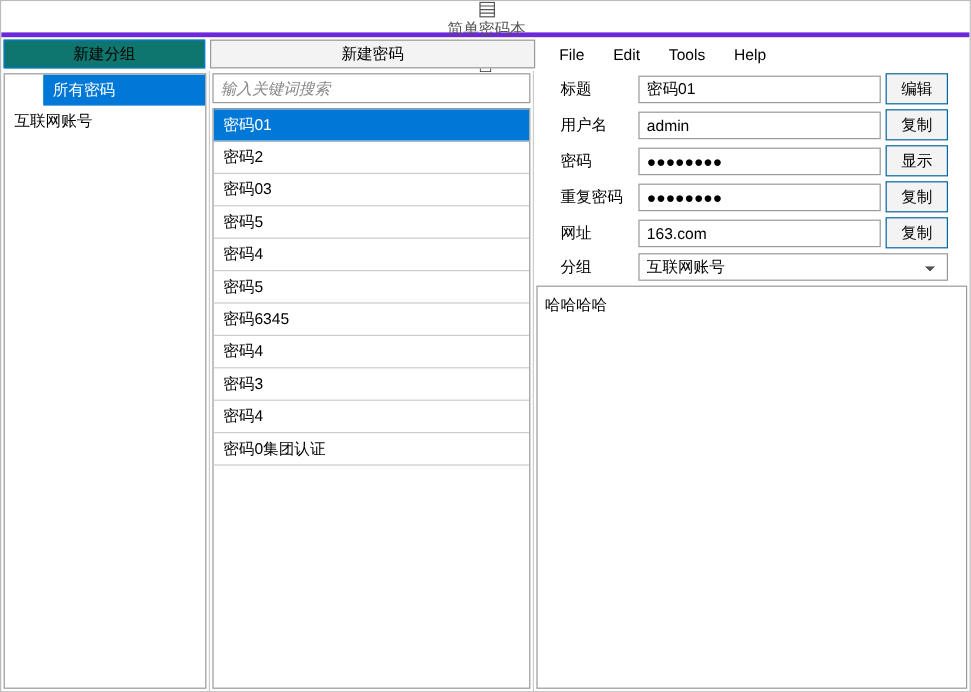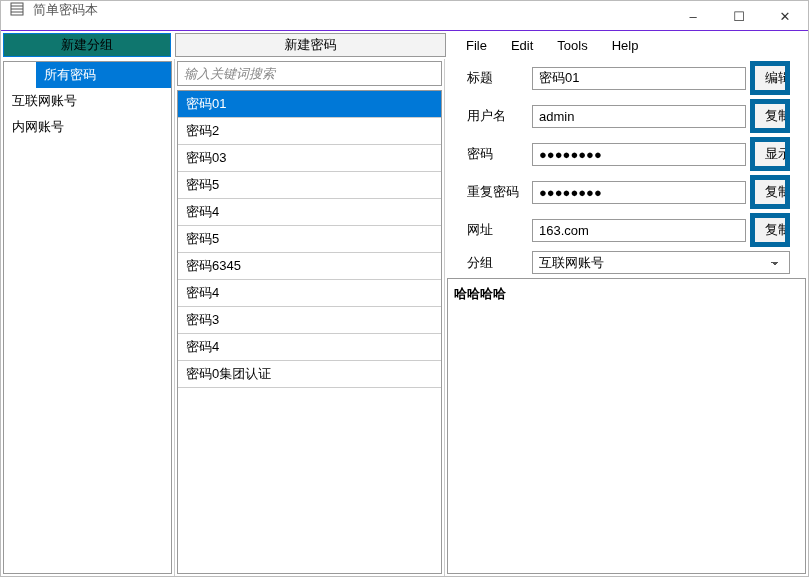--- a/index.html
+++ b/index.html
@@ -1,17 +1,17 @@
 <!DOCTYPE html>
 <html><head>
 <meta charset="utf-8">
 <style>
 * { box-sizing: border-box; margin: 0; padding: 0; font-family: "Microsoft YaHei", "Segoe UI", sans-serif; font-size: 13px; }
 body { background: #fff; width: 809px; height: 577px; overflow: hidden; border: 1px solid #bbb; }
-.titlebar { height: 30px; display: flex; border-bottom: 1px solid #6d28d9; background: #fff; }
+.titlebar { height: 30px; display: flex; align-items: center; border-bottom: 4px solid #6d28d9; background: #fff; flex-direction: column; }
 .titlebar .icon { width: 16px; height: 16px; margin: 0 6px 0 8px; display: inline-flex; align-items: center; justify-content: center; }
 .titlebar .title { flex: 1; color: #555; padding-left: 2px; }
 .titlebar .winbtn { width: 46px; height: 30px; display: flex; align-items: center; justify-content: center; color: #333; cursor: pointer; }
 .toolbar { height: 28px; display: flex; align-items: stretch; }
 .toolbar .btn { border: 1px solid #0078d7; background: #0f766e; display: flex; align-items: center; justify-content: center; cursor: pointer; margin: 2px; }
 .toolbar .btn.plain { border: 1px solid #999; background: #f3f3f3; }
 .toolbar .menuitem { padding: 0 12px; display: flex; align-items: center; cursor: pointer; }
 .main { display: flex; height: calc(100% - 58px); }
 .col { border-right: 1px solid #ccc; display: flex; flex-direction: column; }
 .col:last-child { border-right: none; }
@@ -26,22 +26,22 @@
 .searchbox input { width: 100%; padding: 4px 6px; border: 1px solid #999; font-style: italic; color: #888; }
 .searchbox input::placeholder { color: #888; font-style: italic; }
 .pwdlist { flex: 1; border: 1px solid #999; margin: 2px; overflow-y: auto; }
 .pwdlist .item { padding: 4px 8px; cursor: pointer; border-bottom: 1px solid #ccc; }
 .pwdlist .item.selected { background: #0078d7; color: #fff; }
 .detail { flex: 1; display: flex; flex-direction: column; }
 .fieldrow { display: flex; align-items: center; margin: 2px 18px; gap: 4px; }
 .fieldrow .label { width: 65px; padding: 0 4px; }
 .fieldrow input, .fieldrow select { flex: 1; padding: 3px 6px; border: 1px solid #999; background: #fff; min-width: 0; }
 .fieldrow select { appearance: none; -webkit-appearance: none; background-image: linear-gradient(45deg, transparent 50%, #555 50%), linear-gradient(135deg, #555 50%, transparent 50%); background-position: calc(100% - 14px) 10px, calc(100% - 10px) 10px; background-size: 4px 4px, 4px 4px; background-repeat: no-repeat; padding-right: 22px; }
-.fieldrow .rightbtn { border: 5px solid #0369a1; background: #f3f3f3; padding: 3px 10px; cursor: pointer; width: 40px; text-align: center; overflow: hidden; white-space: nowrap; }
-.notes { flex: 1; border: 1px solid #999; margin: 2px; padding: 6px; overflow-y: auto; font-weight: bold; }
+.fieldrow .rightbtn { border: 1px solid #0369a1; background: #f3f3f3; padding: 3px 10px; cursor: pointer; width: 52px; text-align: center; overflow: hidden; white-space: nowrap; }
+.notes { flex: 1; border: 1px solid #999; margin: 2px; padding: 6px; overflow-y: auto; }
 </style>
 </head>
 <body>
 
 <div class="titlebar">
   <span class="icon">
     <svg width="14" height="14" viewBox="0 0 14 14">
         <rect x="1" y="1" width="12" height="12" fill="none" stroke="#555" stroke-width="1"></rect>
         <line x1="1" y1="4" x2="13" y2="4" stroke="#555"></line>
         <line x1="1" y1="7" x2="13" y2="7" stroke="#555"></line>
@@ -63,21 +63,20 @@
   <div class="menuitem">Tools</div>
   <div class="menuitem">Help</div>
 </div>
 
 <div class="main">
 
   <div class="col" style="width:174px">
     <div class="grouplist" id="group-list">
         <div class="item selected">所有密码</div>
         <div class="item">互联网账号</div>
-        <div class="item">内网账号</div>
       </div>
   </div>
 
   <div class="col" style="width:270px">
     <div class="searchbox">
       <input type="text" placeholder="输入关键词搜索" style="">
     </div>
     <div class="pwdlist" id="pwd-list">
         <div class="item selected">密码01</div>
         <div class="item">密码2</div>

